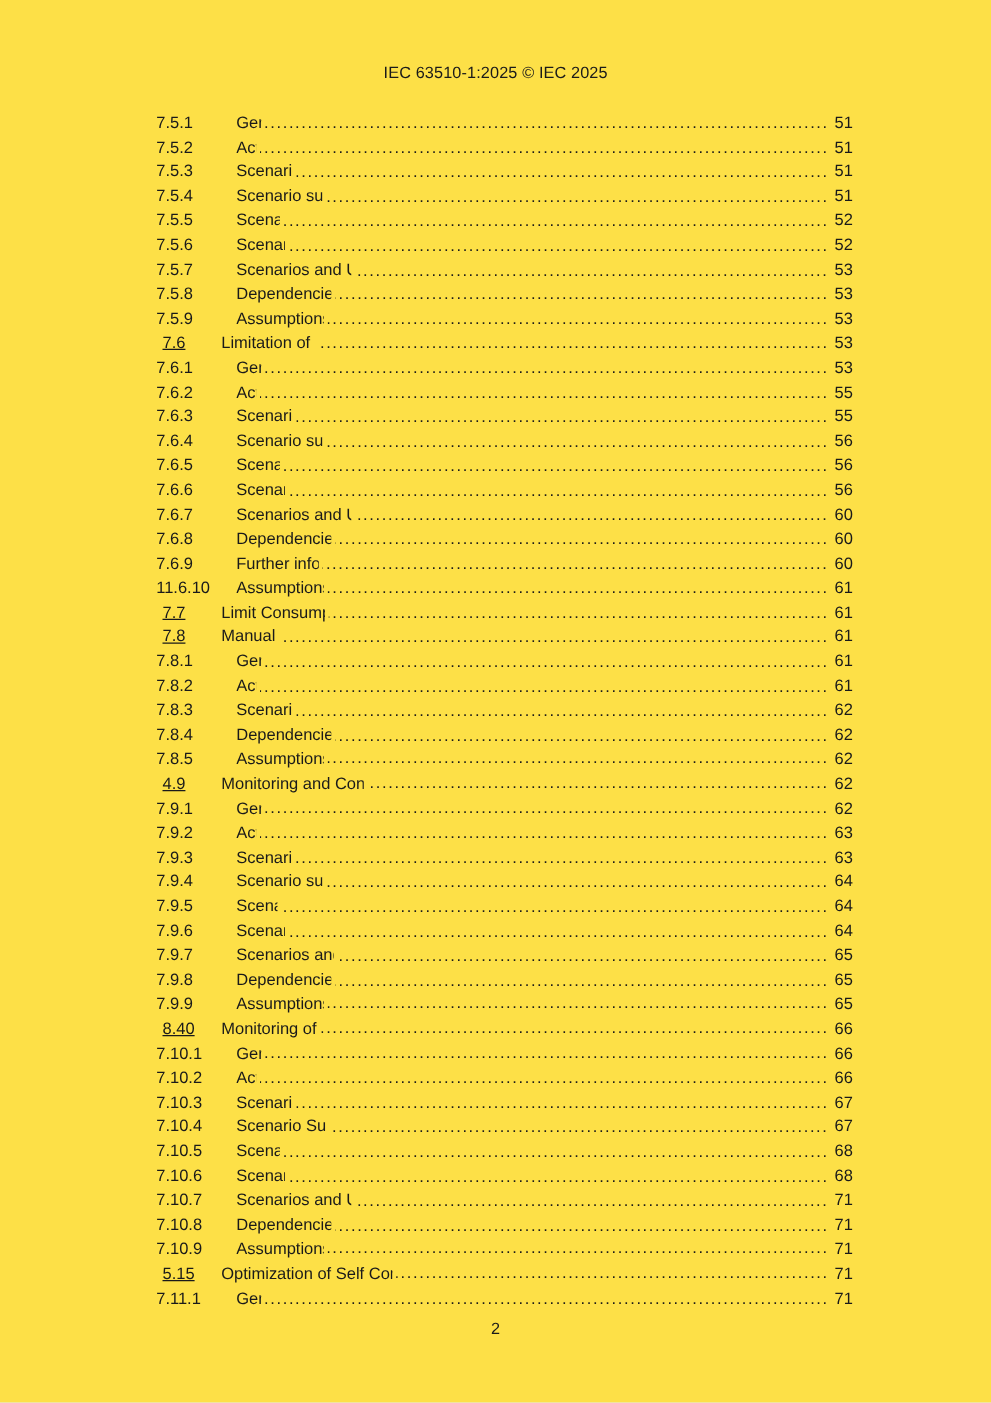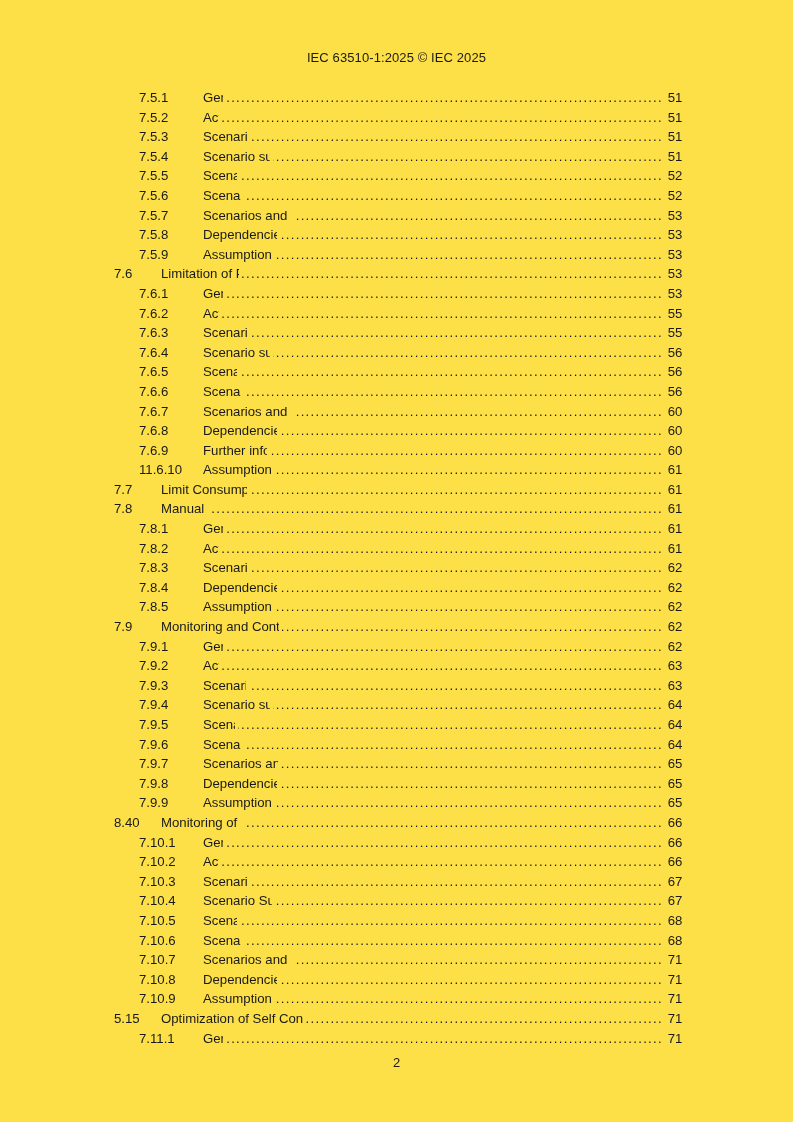--- a/index.html
+++ b/index.html
@@ -33,22 +33,22 @@
     width: 570px;
     font-size: 13.2px;
   }
   .toc-row {
     display: flex;
     align-items: baseline;
     line-height: 19.6px;
     white-space: nowrap;
   }
   .toc-num { flex: 0 0 auto; }
-  .toc-row.level-2 .toc-num { width: 47px; margin-left: 0; }
-  .toc-row.level-3 .toc-num { width: 64px; margin-left: 25px; }
+  .toc-row.level-2 .toc-num { width: 47px; margin-left: 16px; text-decoration: underline; }
+  .toc-row.level-3 .toc-num { width: 64px; margin-left: 11px; }
   .toc-title {
     flex: 0 1 auto;
     overflow: hidden;
   }
   .toc-leader {
     flex: 1 1 auto;
     overflow: hidden;
     white-space: nowrap;
     direction: rtl;
     margin: 0 3px;
@@ -264,21 +264,21 @@
   </div>
 
   <div class="toc-row level-3">
     <span class="toc-num">7.8.5</span>
     <span class="toc-title">Assumptions and Prerequisites</span>
     <span class="toc-leader"></span>
     <span class="toc-page">62</span>
   </div>
 
   <div class="toc-row level-2">
-    <span class="toc-num">7.9</span>
+    <span class="toc-num">4.9</span>
     <span class="toc-title">Monitoring and Control of Smart Grid Ready Conditions</span>
     <span class="toc-leader"></span>
     <span class="toc-page">62</span>
   </div>
 
   <div class="toc-row level-3">
     <span class="toc-num">7.9.1</span>
     <span class="toc-title">General</span>
     <span class="toc-leader"></span>
     <span class="toc-page">62</span>

